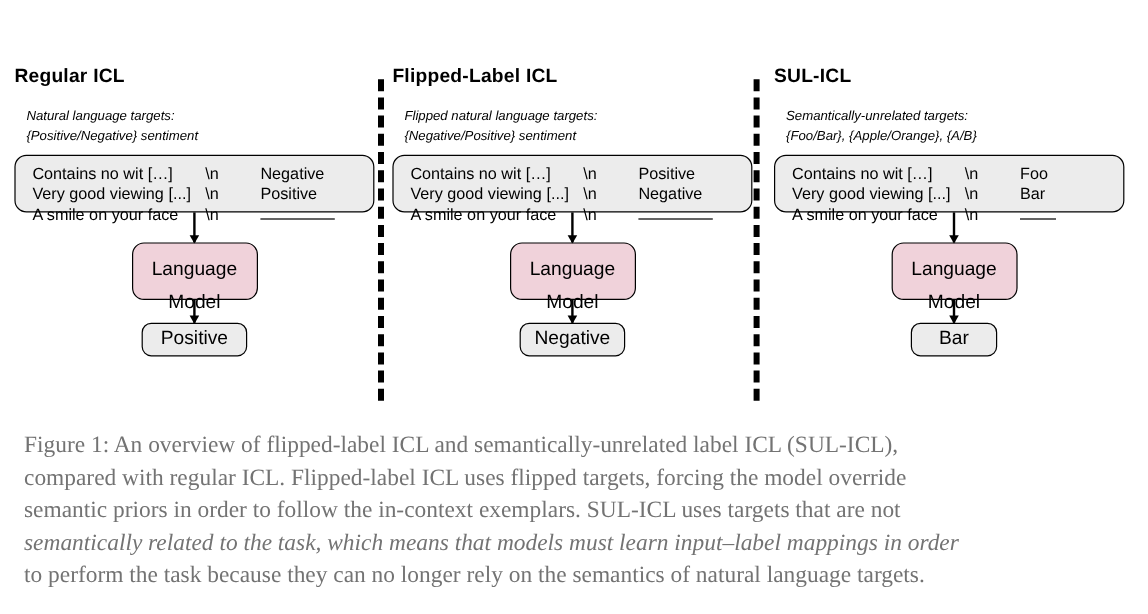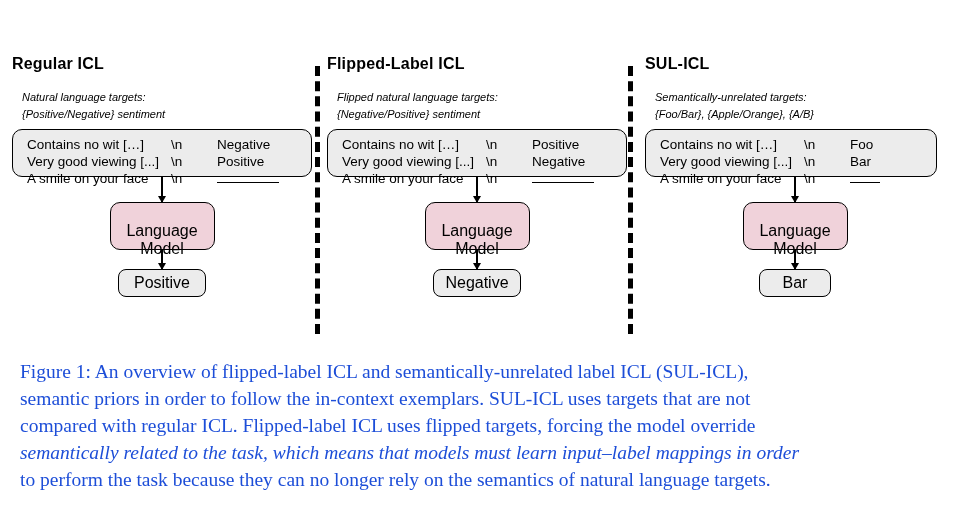--- a/index.html
+++ b/index.html
@@ -131,23 +131,23 @@
   
   .model-box {
     box-sizing: border-box;
     width: 105px;
     margin: 0 auto;
     height: 48px;
     border: 1.6px solid #000000;
     border-radius: 10px;
     background: #f0d2da;
     font-size: 16px;
-    line-height: 18px;
+    line-height: 28px;
     text-align: center;
-    padding-top: 19px;
+    padding-top: 8px;
     white-space: pre-line;
   }
 
   
   .output-box {
     box-sizing: border-box;
     min-width: 60px;
     width: 88px;
     margin: 0 auto;
     height: 28px;
@@ -175,21 +175,21 @@
   .caption {
     position: absolute;
     left: 20px;
     top: 358px;
     width: 919px;
     font-family: "Liberation Serif", serif;
     font-size: 19.5px;
     line-height: 27px;
     text-align: justify;
     text-justify: inter-word;
-    color: #1d4ed8;
+    color: #737373;
   }
   .caption-last {
     text-align: left;
   }
 </style>
 </head>
 <body>
 
 <div id="figure-root">
 
@@ -293,19 +293,19 @@
 
       <div class="output-box output-narrow">Bar</div>
     </div>
 
     <div class="divider divider-1"></div>
     <div class="divider divider-2"></div>
   </div>
 
   <div class="caption">
     <div style="white-space: nowrap; word-spacing: 0px;">Figure 1:  An overview of flipped-label ICL and semantically-unrelated label ICL (SUL-ICL),</div>
+    <div style="white-space: nowrap; word-spacing: 0px;">compared with regular ICL. Flipped-label ICL uses flipped targets, forcing the model override</div>
     <div style="white-space: nowrap; word-spacing: 0px;">semantic priors in order to follow the in-context exemplars.  SUL-ICL uses targets that are not</div>
-    <div style="white-space: nowrap; word-spacing: 0px;">compared with regular ICL. Flipped-label ICL uses flipped targets, forcing the model override</div>
     <div style="white-space: nowrap; word-spacing: 0px; font-style: italic;">semantically related to the task, which means that models must learn input–label mappings in order</div>
     <div class="caption-last">to perform the task because they can no longer rely on the semantics of natural language targets.</div>
   </div>
 
 </div>
 
 </body></html>

